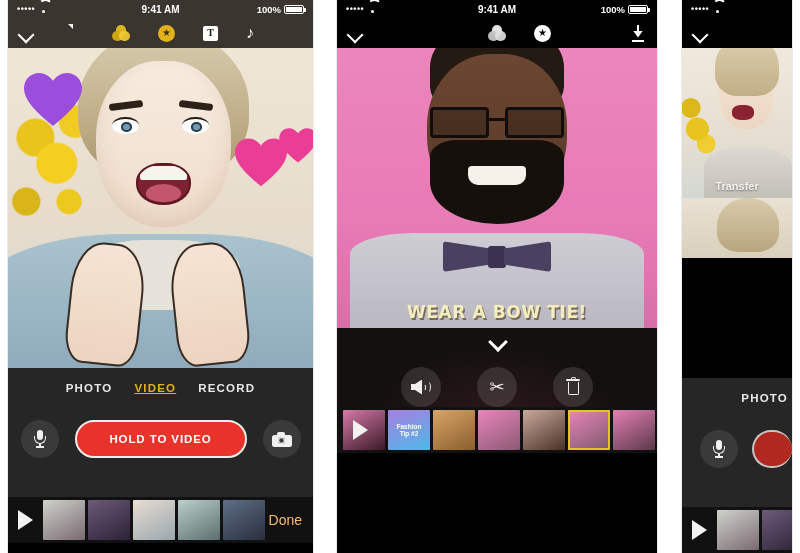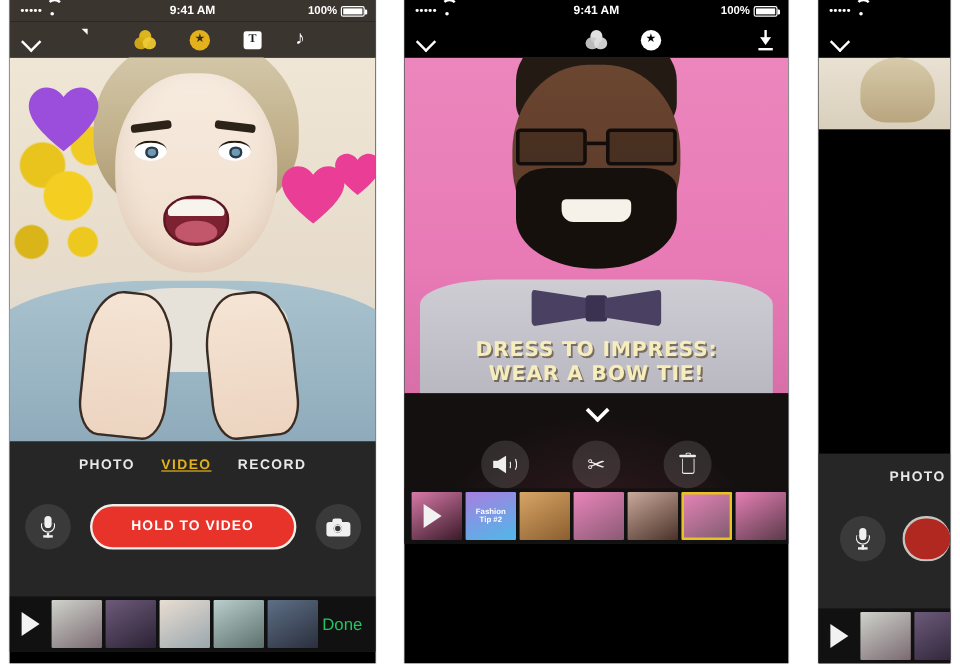--- a/index.html
+++ b/index.html
@@ -389,21 +389,21 @@
   }
   .thumb {
     width: 42px; height: 40px; flex: none; border-radius: 1px;
     position: relative; overflow: hidden;
   }
   .thumb.sel { outline: 2px solid #e8c21e; outline-offset: -2px; }
   .thumb .tlabel {
     position: absolute; inset: 0; display: flex; align-items: center; justify-content: center;
     color: #fff; font-size: 6.5px; font-weight: bold; text-align: center; line-height: 1.15;
   }
-  .done-lbl { margin-left: auto; margin-right: 5px; color: #22c55e; font-size: 14px; }
+  .done-lbl { margin-left: auto; margin-right: 5px; color: #fdba74; font-size: 14px; }
 
   
   .filter-item { position: relative; width: 100%; height: 150px; overflow: hidden; }
   .filter-item .fl {
     position: absolute; left: 0; right: 0; bottom: 6px; text-align: center;
     color: rgba(255,255,255,0.88); font-size: 11px; font-weight: bold;
     text-shadow: 0 1px 2px rgba(0,0,0,0.45);
   }
   .p3-overlay {
     position: absolute; left: 0; right: 0; bottom: 0; height: 175px; background: #262626;
@@ -588,21 +588,20 @@
         <div class="beard"></div>
         <div class="smile"></div>
         <div class="shirt"></div>
         <div class="bowtie">
             <span class="wing l"></span>
             <span class="knot"></span>
             <span class="wing r"></span>
           </div>
       </div>
       <div class="caption">
-        <div>DRESS TO IMPRESS:</div>
         <div>WEAR A BOW TIE!</div>
       </div>
     </div>
 
     <div class="ctl-panel" id="p2edit">
       <div class="chev-handle">
         <span class="v"></span>
       </div>
       <div class="edit-row">
         <span class="edit-btn">
@@ -655,20 +654,32 @@
       </div>
       <div class="tb-right">
         <span class="ic-bubble">
           <span class="body" style="background:#ffffff"></span>
           <span class="line l1" style="background:#000"></span>
           <span class="line l2" style="background:#000"></span>
         </span>
       </div>
     </div>
 
+    <div class="filter-item">
+      <div style="position:absolute;inset:0;background:
+           radial-gradient(circle at 14% 54%, #e8c41e 0 9%, transparent 9.5%),
+           radial-gradient(circle at 8% 40%, #dcb81b 0 7%, transparent 7.5%),
+           radial-gradient(circle at 22% 64%, #f0ce32 0 7%, transparent 7.5%),
+           linear-gradient(180deg,#efe9dd 0%,#e6ded0 60%,#d3d7d3 100%);"></div>
+      <div style="position:absolute;left:34%;top:4%;width:50%;height:50%;background:linear-gradient(180deg,#f4e5d6,#ecd6c2);border-radius:46%;"></div>
+      <div style="position:absolute;left:30%;top:-8%;width:58%;height:40%;background:linear-gradient(180deg,#ddd0ae,#c0ae86);border-radius:50% 50% 35% 35%;"></div>
+      <div style="position:absolute;left:45%;top:38%;width:20%;height:10%;background:#8a2232;border-radius:40%;"></div>
+      <div style="position:absolute;left:20%;bottom:0;width:80%;height:34%;background:linear-gradient(180deg,#ddd9d0,#c3c0b7);border-radius:40% 40% 0 0;"></div>
+      <span class="fl">Transfer</span>
+    </div>
 
 
     <div class="filter-item" style="height:60px">
       <div style="position:absolute;inset:0;background:linear-gradient(180deg,#e9e1d2,#d9cfbc);"></div>
       <div style="position:absolute;left:32%;top:0;width:56%;height:90%;background:linear-gradient(180deg,#d8cbab,#b8a57e);border-radius:50% 50% 35% 35%;"></div>
     </div>
 
     <div class="p3-overlay">
       <div class="p3-modes">PHOTO</div>
       <div class="p3-recrow">

